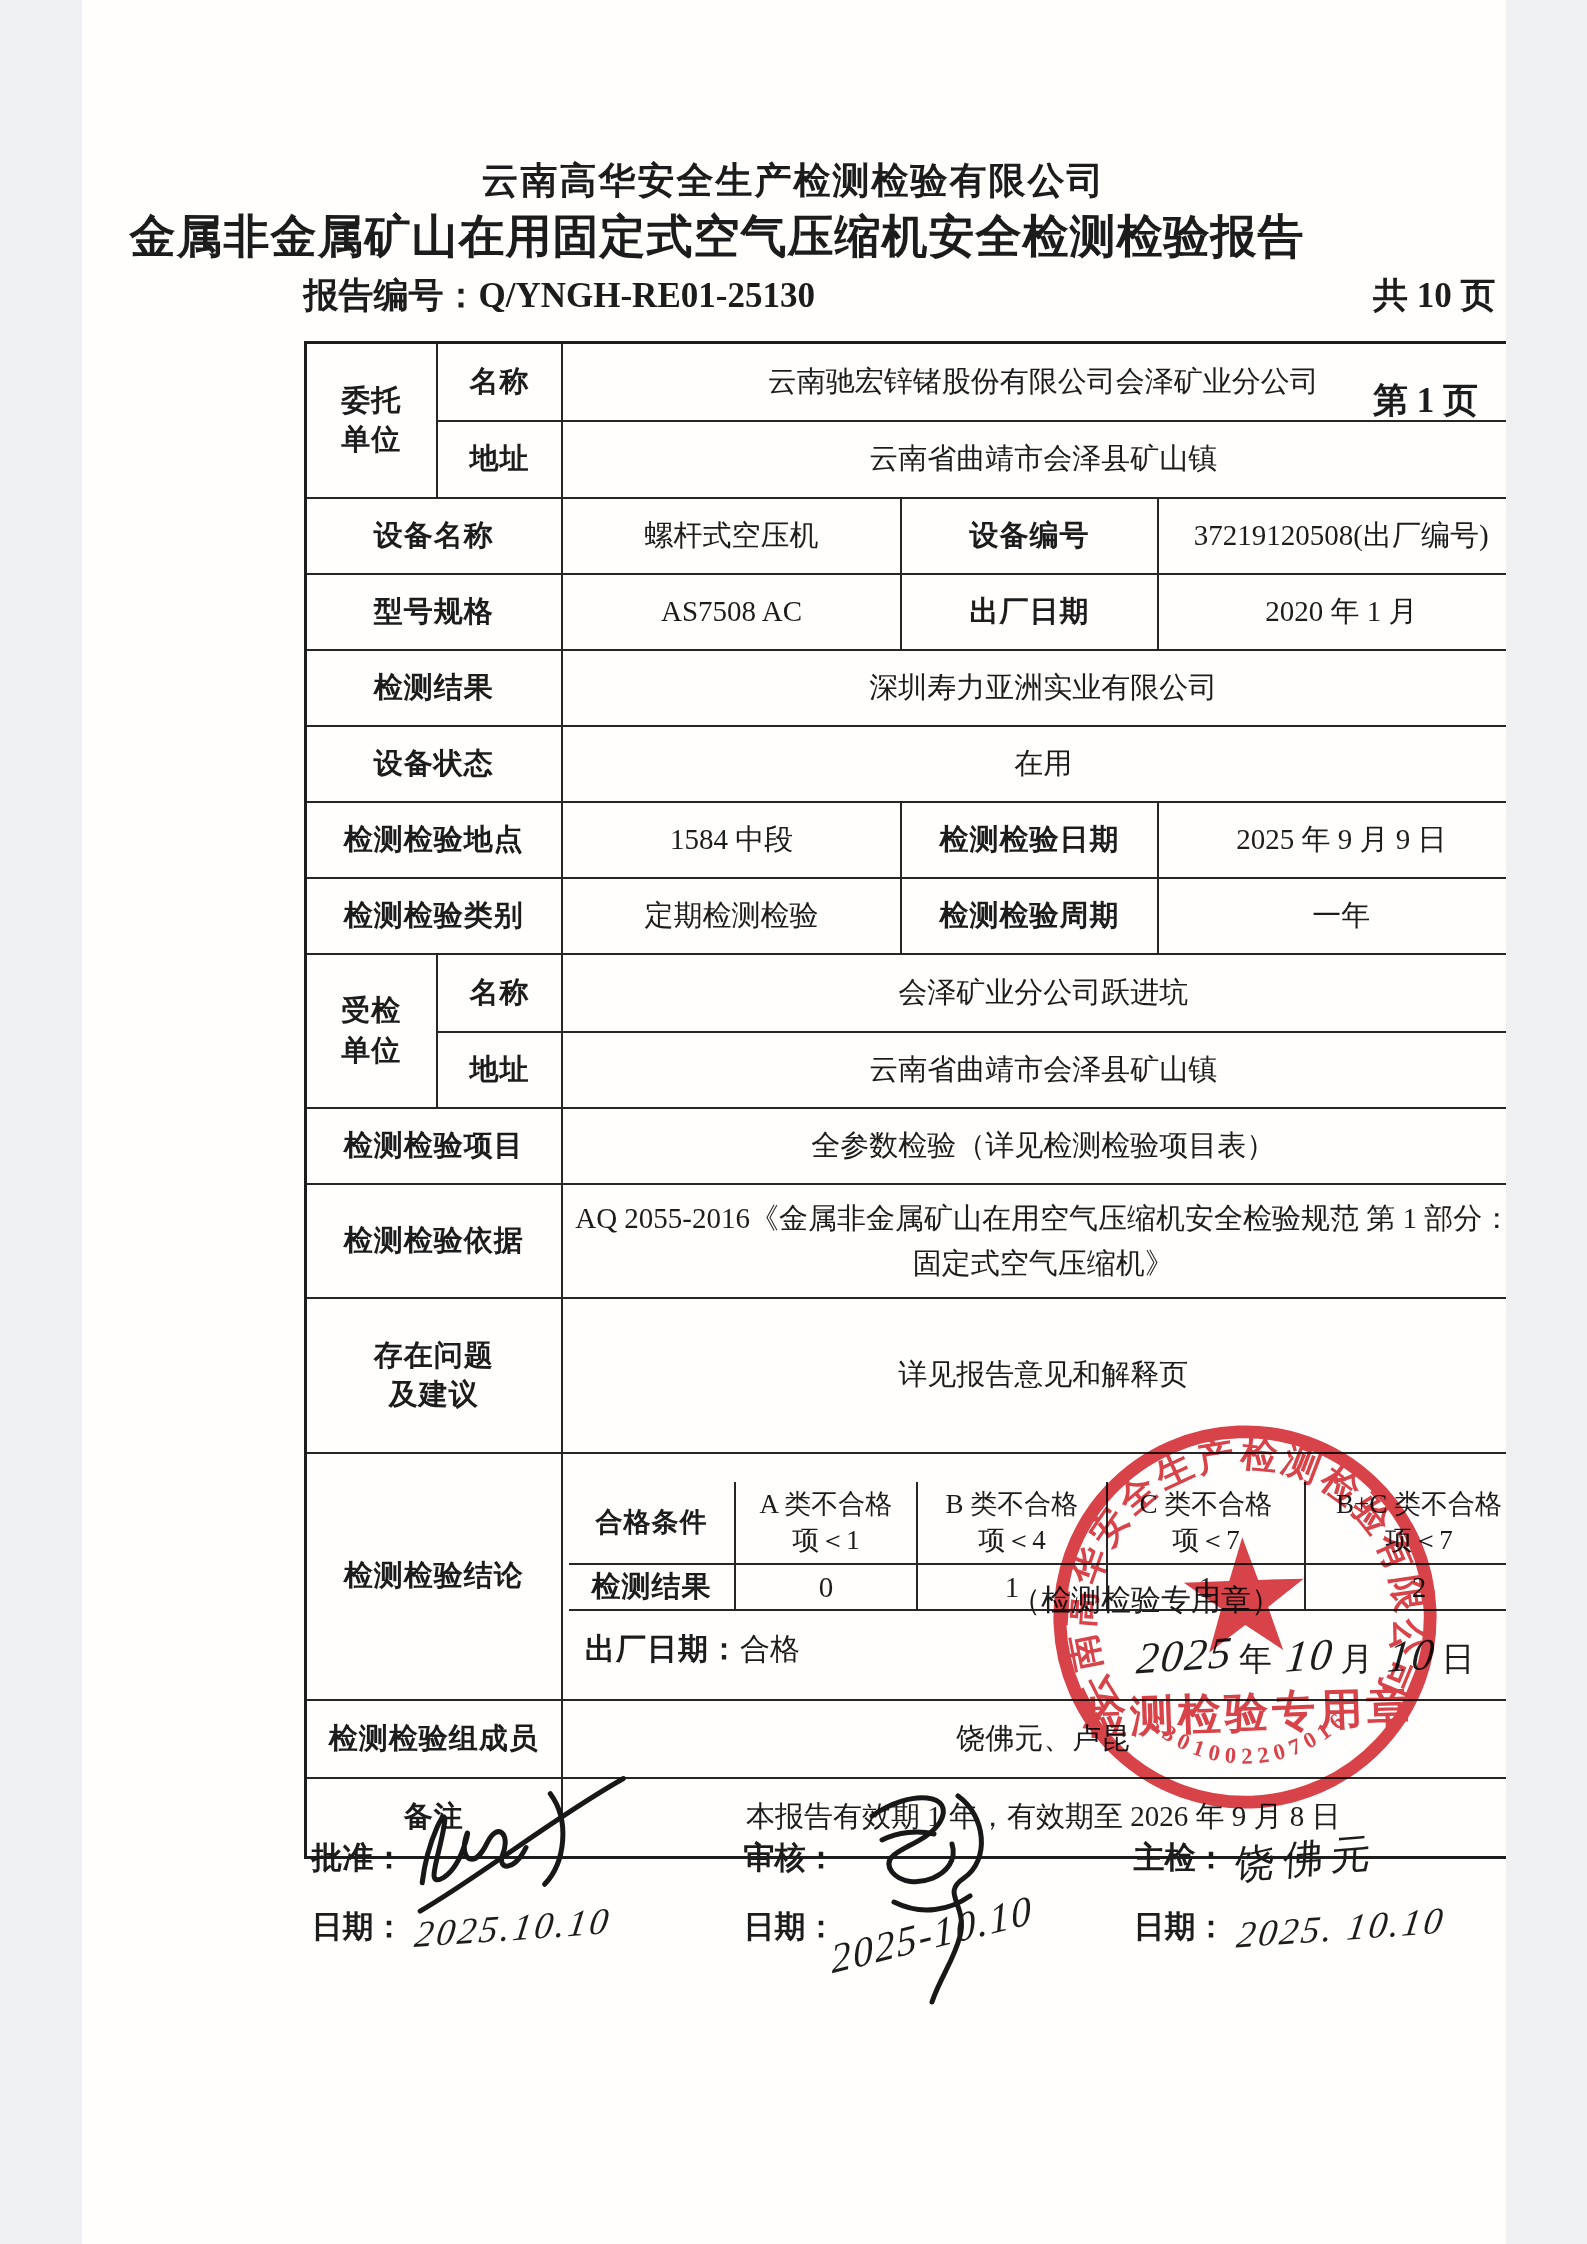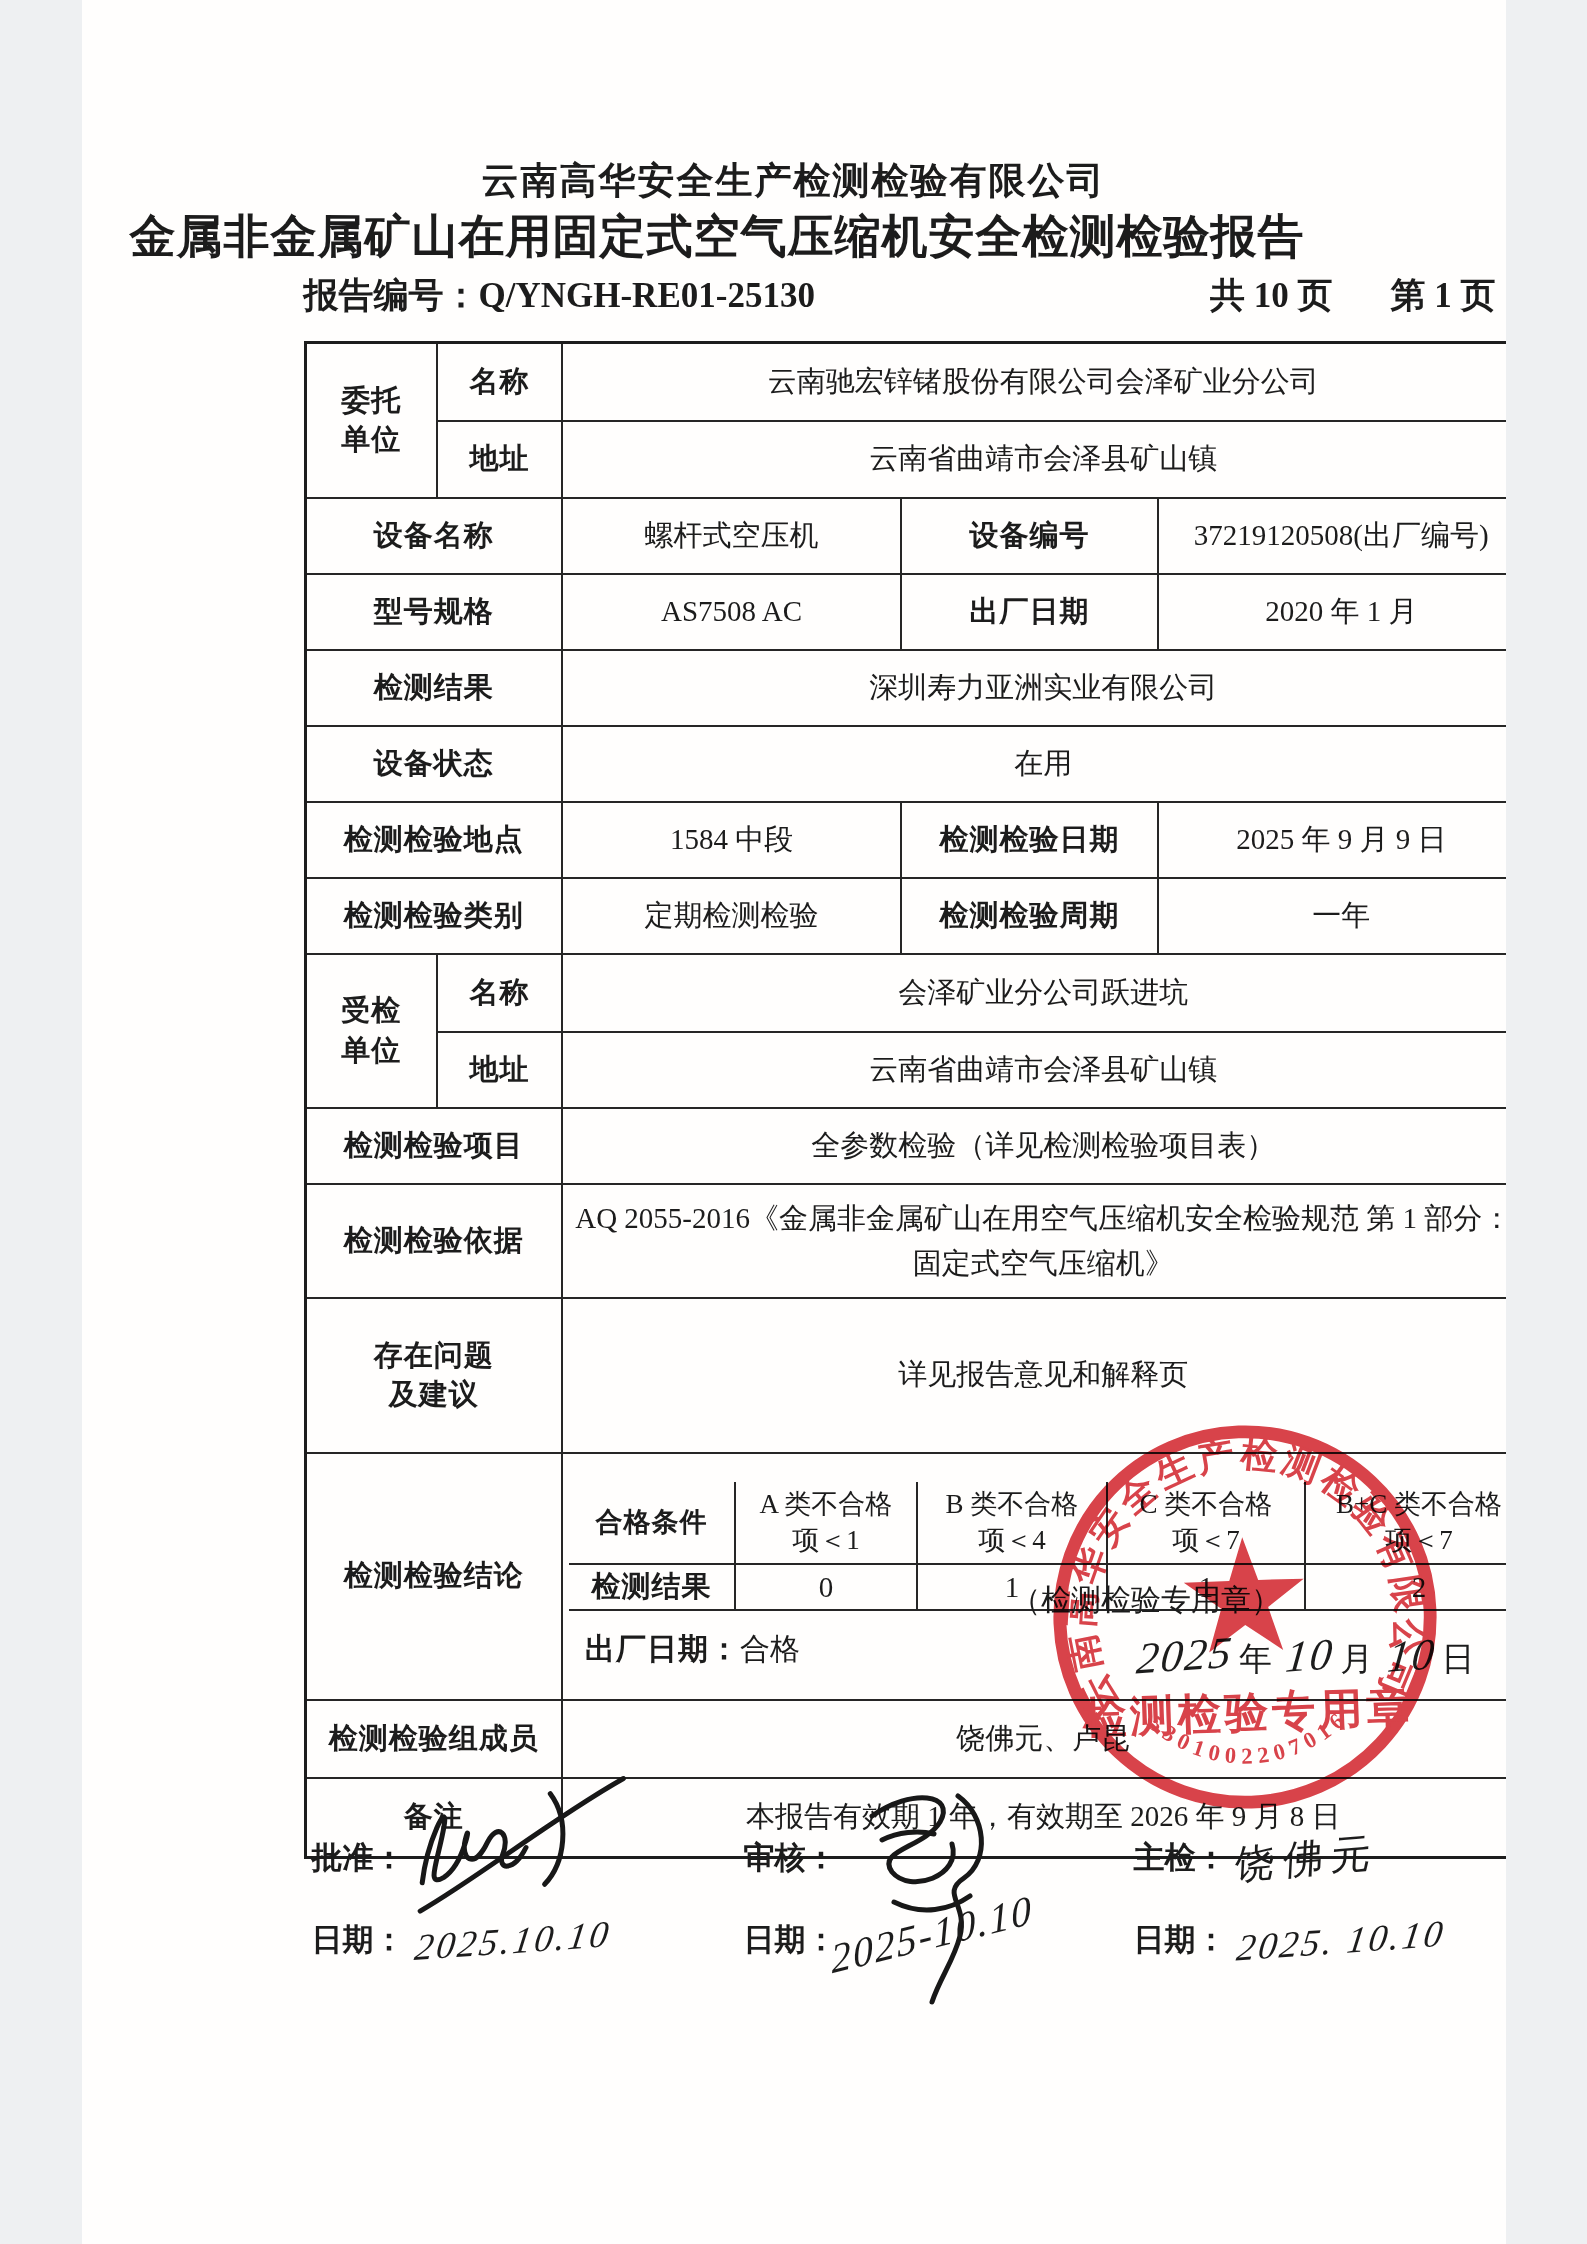--- a/index.html
+++ b/index.html
@@ -19,21 +19,21 @@
   }
   .report-title{
     position:absolute;top:206px;left:0;width:100%;
     text-align:left;font-size:46px;font-weight:900;letter-spacing:1px;padding-left:48px;
   }
   .meta-line{
     position:absolute;top:272px;left:222px;width:1220px;
     display:flex;justify-content:space-between;align-items:baseline;
     font-size:35px;font-weight:700;
   }
-  .meta-right{display:flex;gap:58px;padding-right:28px;}
+  .meta-right{display:flex;gap:58px;padding-right:28px;flex-direction:column;}
   
   table.main{
     position:absolute;left:222px;top:341px;width:1220px;
     border-collapse:collapse;table-layout:fixed;
     border:3px solid #1d1d1d;
     font-size:29px;
   }
   table.main td{
     border:2px solid #262626;
     text-align:center;vertical-align:middle;
@@ -68,21 +68,21 @@
     position:absolute;left:966px;top:1420px;
     transform:rotate(-2deg);
     mix-blend-mode:multiply;opacity:.93;
     pointer-events:none;
   }
   
   .edge-mark{position:absolute;mix-blend-mode:multiply;opacity:.85;}
   
   .sig-col{position:absolute;top:1826px;font-size:31px;font-weight:700;}
   .sig-col .row{height:64px;display:flex;align-items:center;white-space:nowrap;}
-  .sig-col .date-row{margin-top:18px;}
+  .sig-col .date-row{margin-top:5px;}
   .hw-date{
     font-weight:400;font-style:italic;display:inline-block;
     transform:rotate(-4deg) skewX(-12deg);
     font-size:37px;letter-spacing:3px;margin-left:10px;
   }
   .hw-name{
     font-weight:400;display:inline-block;
     transform:rotate(-5deg) skewX(-8deg);
     font-size:40px;letter-spacing:8px;margin-left:8px;
   }

